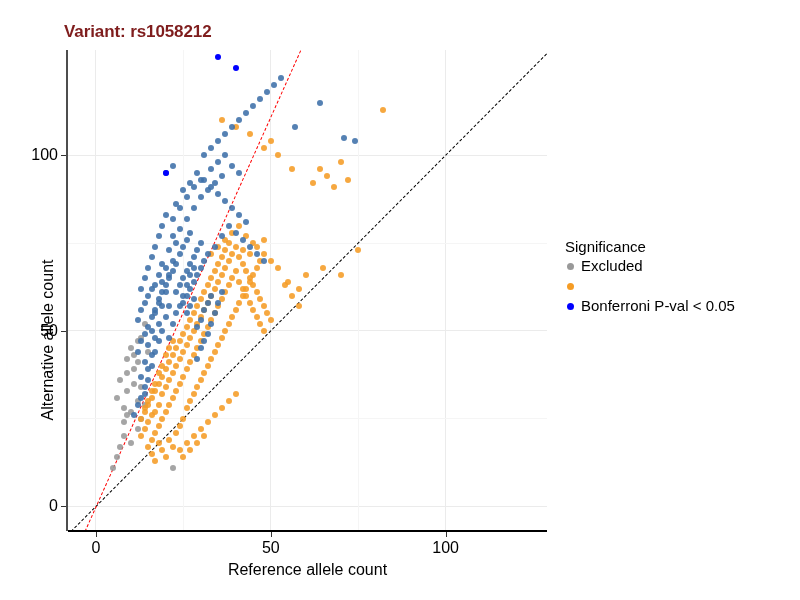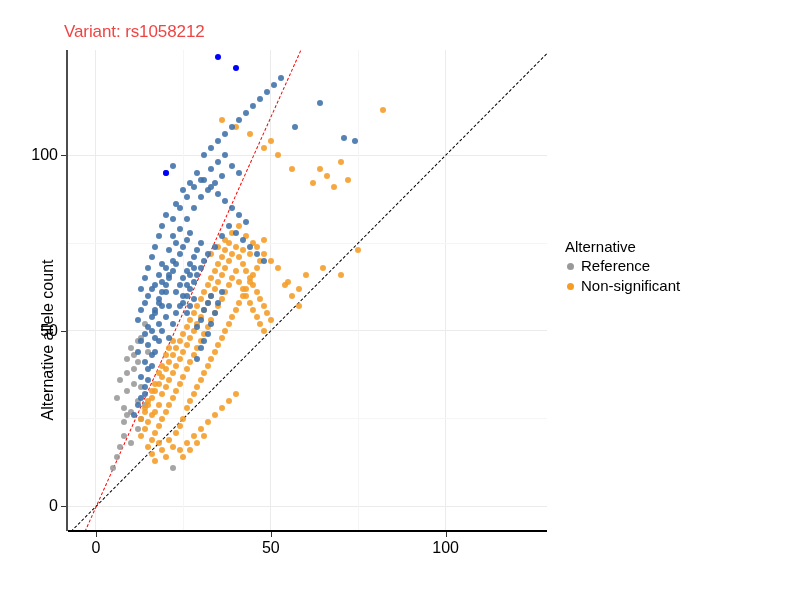--- a/index.html
+++ b/index.html
@@ -10,22 +10,22 @@
     overflow:hidden;
     position:relative;
     color:#000;
   }
   #root{position:absolute;left:0;top:0;width:800px;height:600px;}
 
   
   .title{
     position:absolute;
     font-size:17px;
-    font-weight:normal;
-    color:#ef4444;
+    font-weight:bold;
+    color:#7f1d1d;
     white-space:nowrap;
     letter-spacing:-0.1px;
   }
   #variant-title{left:64px;top:22px;}
   #gene-title{left:320px;top:22px;}
 
   
   #panel{
     position:absolute;
     left:68px;top:50px;
@@ -500,33 +500,39 @@
     </div>
   <div id="ticks-y">
       <div class="tick-mark-y" style="top: 506.423px;"></div>
       <div class="tick-label-y" style="top: 497.423px;">0</div>
       <div class="tick-mark-y" style="top: 330.876px;"></div>
       <div class="tick-label-y" style="top: 321.876px;">50</div>
       <div class="tick-mark-y" style="top: 155.328px;"></div>
       <div class="tick-label-y" style="top: 146.328px;">100</div>
     </div>
 
+  <div id="xlab">Reference allele count</div>
   <div id="ylab">Alternative allele count</div>
 
   <div id="legend">
-    <div id="legend-title">Alternative</div>
+    <div id="legend-title">Significance</div>
     <div id="legend-items">
         <div class="legend-row">
           <span class="legend-key">
             <span class="legend-dot" style="background: rgb(153, 153, 153);"></span>
           </span>
-          <span class="legend-label">Reference</span>
+          <span class="legend-label">Excluded</span>
         </div>
         <div class="legend-row">
           <span class="legend-key">
             <span class="legend-dot" style="background: rgb(245, 156, 37);"></span>
           </span>
-          <span class="legend-label">Non-significant</span>
+        </div>
+        <div class="legend-row">
+          <span class="legend-key">
+            <span class="legend-dot" style="background: rgb(0, 0, 255);"></span>
+          </span>
+          <span class="legend-label">Bonferroni P-val &lt; 0.05</span>
         </div>
       </div>
   </div>
 
 </div>
 
 </body></html>

